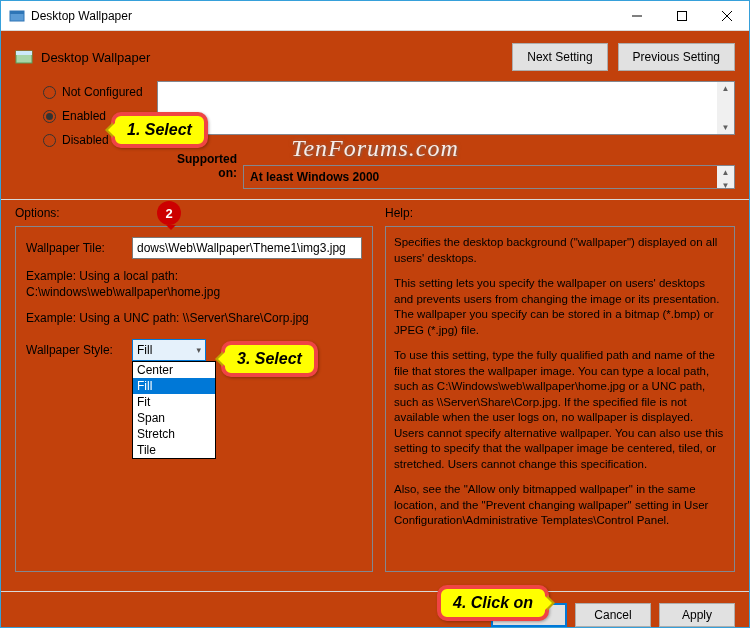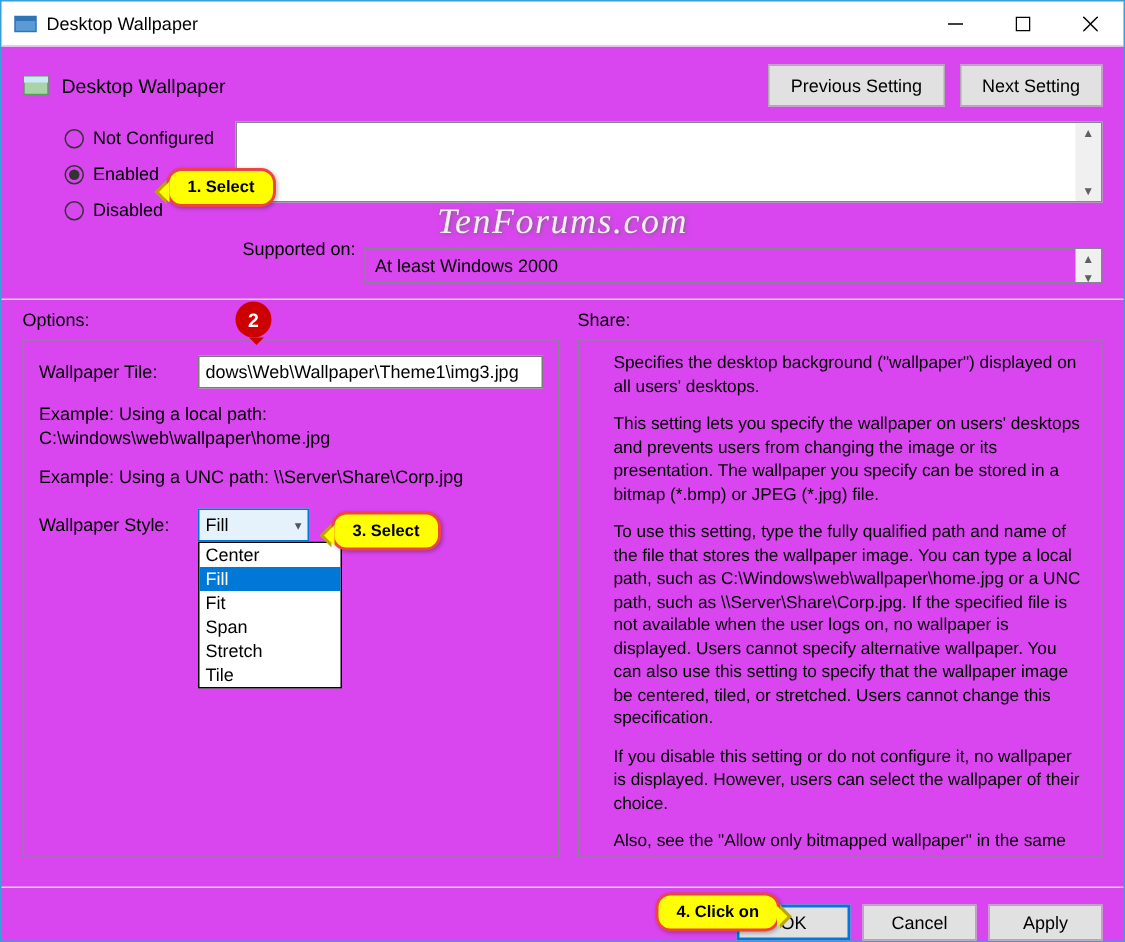--- a/index.html
+++ b/index.html
@@ -1,17 +1,17 @@
 <!DOCTYPE html>
 <html><head>
 <meta charset="utf-8">
 <style>
 * { box-sizing: border-box; margin: 0; padding: 0; }
 body { font-family: "Segoe UI", Tahoma, sans-serif; font-size: 12px; background: #fff; width: 750px; height: 628px; overflow: hidden; position: relative; }
-.outer-border { border: 1px solid #36a0da; width: 750px; height: 628px; position: relative; background: #d946ef; }
+.outer-border { border: 1px solid #36a0da; width: 750px; height: 628px; position: relative; background: #c2410c; }
 
 .titlebar { height: 30px; background: #fff; display: flex; align-items: center; border-bottom: 1px solid #d9d9d9; }
 .titlebar-icon { width: 16px; height: 16px; margin: 0 6px 0 8px; display: inline-flex; align-items: center; justify-content: center; }
 .titlebar-title { flex: 1; font-size: 12px; color: #000; }
 .titlebar-controls { display: flex; }
 .titlebar-btn { width: 45px; height: 29px; display: flex; align-items: center; justify-content: center; color: #000; }
 
 .header-row { display: flex; align-items: center; padding: 12px 14px 10px; gap: 10px; }
 .header-title { flex: 1; font-size: 13px; color: #000; display: flex; align-items: center; gap: 8px; }
 .header-icon { width: 18px; height: 18px; display: inline-flex; }
@@ -22,53 +22,53 @@
 .radio-item { display: flex; align-items: center; gap: 6px; margin-bottom: 10px; font-size: 12px; padding-left: 28px; }
 .radio-circle { width: 13px; height: 13px; border: 1px solid #333; border-radius: 50%; position: relative; }
 .radio-circle.checked::after { content: ""; position: absolute; width: 7px; height: 7px; background: #333; border-radius: 50%; top: 2px; left: 2px; }
 
 .comment-col { flex: 1; }
 .comment-label-row { display: flex; gap: 6px; margin-bottom: 2px; }
 .comment-label { width: 80px; padding-top: 2px; }
 .comment-area { flex: 1; height: 54px; border: 1px solid #828790; background: #fff; position: relative; }
 .scrollbar-stub { position: absolute; right: 0; top: 0; width: 17px; height: 100%; background: #f0f0f0; display: flex; flex-direction: column; justify-content: space-between; align-items: center; }
 .sb-arrow { font-size: 8px; color: #606060; padding: 2px 0; }
-.supported-row { display: flex; gap: 6px; margin-top: 6px; align-items: center; }
+.supported-row { display: flex; gap: 6px; margin-top: 6px; align-items: center; font-weight: bold; }
 .supported-box { flex: 1; height: 24px; border: 1px solid #828790; display: flex; align-items: center; padding: 0 6px; position: relative; margin-top: 24px; }
 .supported-box .scrollbar-stub { height: 22px; }
 
 .divider { height: 1px; background: #d9d9d9; margin: 6px 0 0; }
 
 .main-area { display: flex; padding: 6px 14px 0; gap: 12px; height: 378px; }
 .options-col { width: 358px; }
 .options-label, .help-label { font-size: 12px; margin-bottom: 6px; }
 .options-box { border: 1px solid #828790; padding: 10px; height: 346px; position: relative; }
 .help-col { flex: 1; }
-.help-box { border: 1px solid #828790; padding: 8px 8px 8px 23px; height: 346px; font-size: 11.5px; line-height: 1.35; overflow: hidden; position: relative; }
+.help-box { border: 1px solid #828790; padding: 8px 8px 8px 8px; height: 346px; font-size: 11.5px; line-height: 1.35; overflow: hidden; position: relative; }
 .help-box p { margin-bottom: 10px; }
 
 .form-row { display: flex; align-items: center; gap: 4px; margin-bottom: 10px; }
 .form-label { width: 102px; }
 .text-input { flex: 1; height: 22px; border: 1px solid #7a7a7a; padding: 0 4px; font-size: 12px; font-family: inherit; }
 .example { font-size: 12px; margin-bottom: 2px; }
 .example + .example { margin-bottom: 12px; }
 .example-block { margin-bottom: 12px; }
 
 .select-wrap { position: relative; width: 74px; }
 .select-display { height: 22px; border: 1px solid #0078d7; background: #e5f1fb; display: flex; align-items: center; padding: 0 4px; font-size: 12px; position: relative; }
 .select-arrow { position: absolute; right: 4px; font-size: 9px; color: #555; }
-.dropdown { position: absolute; top: 22px; left: 0; width: 96px; border: 1px solid #000; background: #fff; z-index: 50; }
+.dropdown { position: absolute; top: 22px; left: 0; width: 84px; border: 1px solid #000; background: #fff; z-index: 50; }
 .dropdown-item { padding: 1px 4px; font-size: 12px; }
 .dropdown-item.sel { background: #0078d7; color: #fff; }
 
 .bottom-bar { position: absolute; bottom: 0; left: 0; right: 0; height: 36px; border-top: 1px solid #d9d9d9; display: flex; align-items: flex-end; justify-content: flex-end; gap: 8px; padding: 0 14px; }
 .btn { width: 76px; height: 24px; background: #e1e1e1; border: 1px solid #adadad; font-size: 12px; cursor: pointer; }
 .btn.default { border: 2px solid #0078d7; }
 
-.callout { position: absolute; background: #ffff00; border: 2px solid #ef4444; border-radius: 10px; padding: 5px 12px; font-size: 11px; font-weight: bold; z-index: 100; box-shadow: 1px 1px 3px rgba(0,0,0,.3); }
+.callout { position: absolute; background: #ffff00; border: 4px solid #ef4444; border-radius: 10px; padding: 5px 12px; font-size: 16px; font-weight: bold; z-index: 100; box-shadow: 1px 1px 3px rgba(0,0,0,.3); font-style: italic; }
 .callout-1 { top: 111px; left: 110px; }
 .callout-1::before { content: ""; position: absolute; left: -18px; top: 6px; border: 8px solid transparent; border-right-color: #bfa300; }
 .callout-1::after { content: ""; position: absolute; left: -14px; top: 7px; border: 7px solid transparent; border-right-color: #ffff00; }
 .callout-3 { top: 340px; left: 220px; }
 .callout-3::before { content: ""; position: absolute; left: -18px; top: 6px; border: 8px solid transparent; border-right-color: #bfa300; }
 .callout-3::after { content: ""; position: absolute; left: -14px; top: 7px; border: 7px solid transparent; border-right-color: #ffff00; }
 .callout-4 { bottom: 6px; left: 436px; }
 .callout-4::before { content: ""; position: absolute; right: -18px; top: 6px; border: 8px solid transparent; border-left-color: #bfa300; }
 .callout-4::after { content: ""; position: absolute; right: -14px; top: 7px; border: 7px solid transparent; border-left-color: #ffff00; }
 
@@ -112,22 +112,22 @@
   <div class="header-row">
     <div class="header-title">
       <span class="header-icon">
         <svg width="18" height="18" viewBox="0 0 18 18">
             <rect x="1" y="3" width="16" height="12" fill="#a8d5a8" stroke="#5a9e5a"></rect>
             <rect x="1" y="3" width="16" height="4" fill="#cde9f9"></rect>
           </svg>
       </span>
       <span>Desktop Wallpaper</span>
     </div>
+    <button class="hdr-btn">Next Setting</button>
     <button class="hdr-btn">Previous Setting</button>
-    <button class="hdr-btn">Next Setting</button>
   </div>
 
   <div class="config-row">
     <div class="radio-column">
       <div class="radio-item">
         <span class="radio-circle"></span>
         <span>Not Configured</span>
       </div>
       <div class="radio-item">
         <span class="radio-circle checked"></span>
@@ -188,26 +188,25 @@
               <div class="dropdown-item">Fit</div>
               <div class="dropdown-item">Span</div>
               <div class="dropdown-item">Stretch</div>
               <div class="dropdown-item">Tile</div>
             </div>
           </div>
         </div>
       </div>
     </div>
     <div class="help-col">
-      <div class="help-label">Share:</div>
+      <div class="help-label">Help:</div>
       <div class="help-box">
         <p>Specifies the desktop background ("wallpaper") displayed on all users' desktops.</p>
         <p>This setting lets you specify the wallpaper on users' desktops and prevents users from changing the image or its presentation. The wallpaper you specify can be stored in a bitmap (*.bmp) or JPEG (*.jpg) file.</p>
         <p>To use this setting, type the fully qualified path and name of the file that stores the wallpaper image. You can type a local path, such as C:\Windows\web\wallpaper\home.jpg or a UNC path, such as \\Server\Share\Corp.jpg. If the specified file is not available when the user logs on, no wallpaper is displayed. Users cannot specify alternative wallpaper. You can also use this setting to specify that the wallpaper image be centered, tiled, or stretched. Users cannot change this specification.</p>
-        <p>If you disable this setting or do not configure it, no wallpaper is displayed. However, users can select the wallpaper of their choice.</p>
         <p>Also, see the "Allow only bitmapped wallpaper" in the same location, and the "Prevent changing wallpaper" setting in User Configuration\Administrative Templates\Control Panel.</p>
 
       </div>
     </div>
   </div>
 
   <div class="bottom-bar">
     <button class="btn default">OK</button>
     <button class="btn">Cancel</button>
     <button class="btn">Apply</button>

